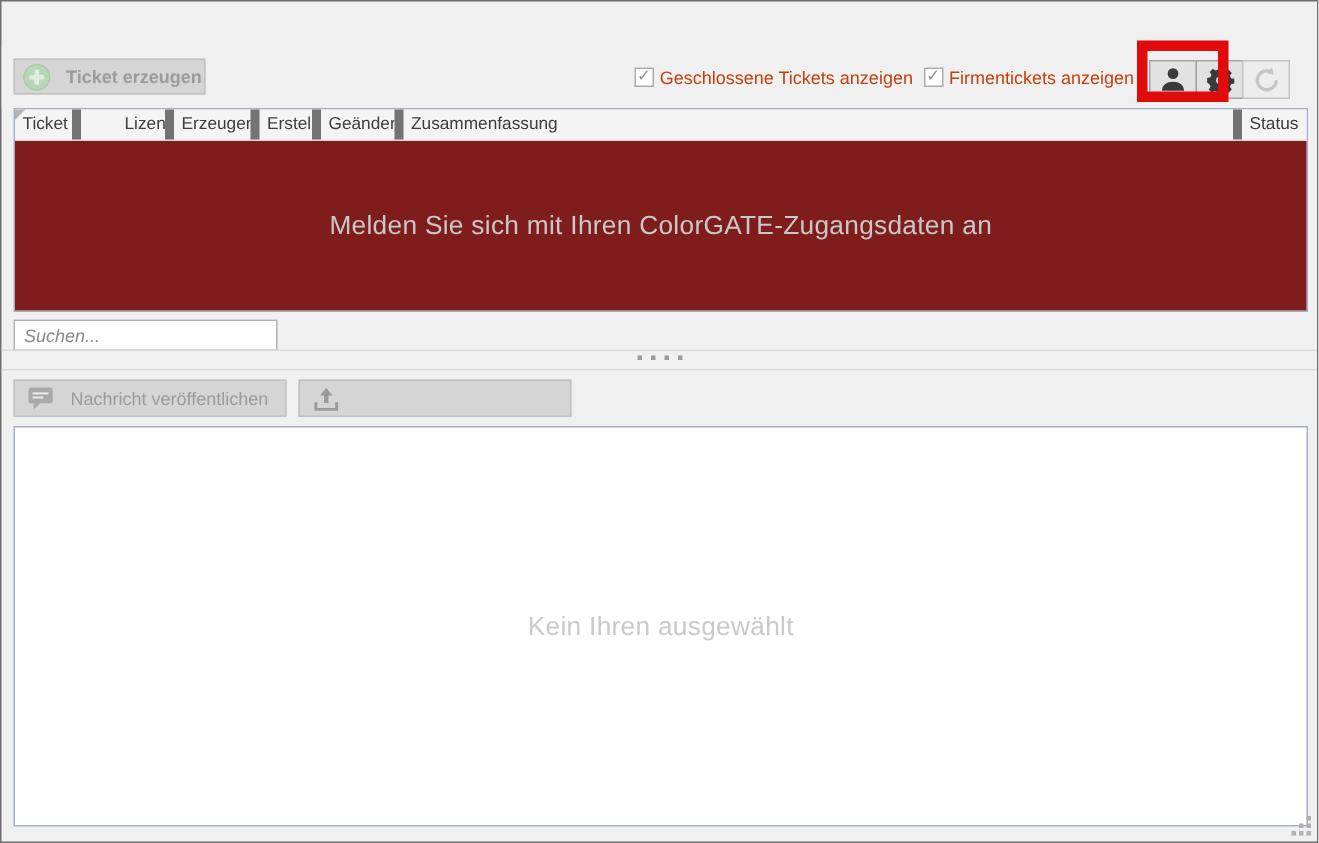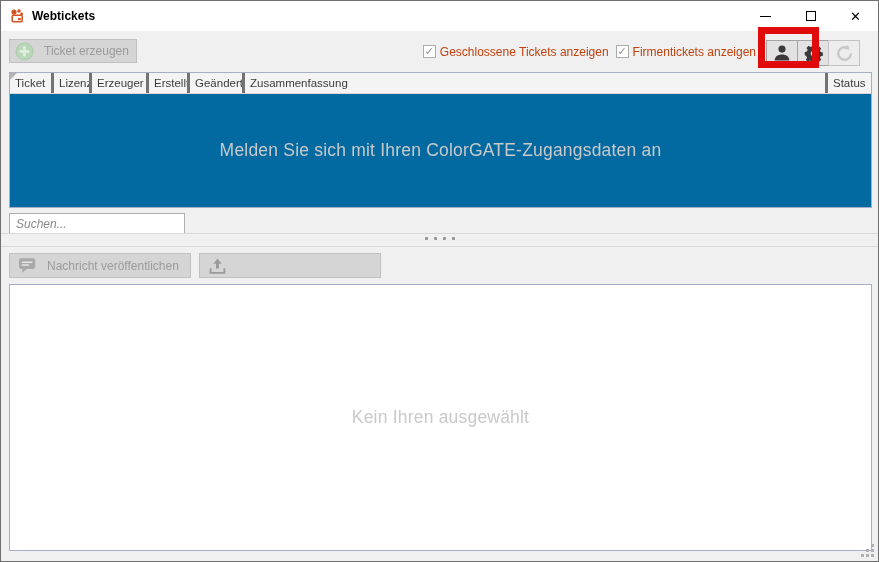--- a/index.html
+++ b/index.html
@@ -25,21 +25,21 @@
   .glyph-close { font-size: 13px; color: #000; line-height: 13px; }
 
   
   .toolbar1 { position: absolute; left: 0; top: 30px; right: 0; height: 41px; background: #f0f0f0; }
   .btn-disabled {
     background: #d5d5d5; border: 1px solid #c0c0c0; color: #9b9b9b;
     display: flex; align-items: center; font-size: 12px;
   }
   .btn-create { position: absolute; left: 8px; top: 8px; width: 128px; height: 24px; }
   .btn-create svg { margin-left: 5px; }
-  .btn-create .lbl { margin-left: 10px; }
+  .btn-create .lbl { margin-left: 10px; font-weight: bold; }
 
   .chk-group { position: absolute; right: 122px; top: 0; height: 41px; display: flex; align-items: center; gap: 7px; }
   .chk-item { display: flex; align-items: center; gap: 4px; }
   .chk-box {
     width: 13px; height: 13px; background: #fff; border: 1px solid #ababab;
     display: flex; align-items: center; justify-content: center;
     font-size: 11px; line-height: 11px; color: #8f8f8f;
   }
   .chk-label { font-size: 12px; color: #c2410c; white-space: nowrap; }
 
@@ -58,30 +58,30 @@
   }
 
   
   .ticket-table {
     position: absolute; left: 8px; top: 71px; width: 863px; height: 136px;
     background: #ffffff; border: 1px solid #a5aec6; display: flex; flex-direction: column;
   }
   .thead { display: flex; height: 21px; background: #f4f4f4; border-bottom: 1px solid #d8d8d8; position: relative; }
   .th {
     font-size: 11.5px; color: #3c3c3c; padding: 4px 0 0 5px;
-    border-right: 3px solid #737373; white-space: nowrap; overflow: hidden;
-  }
-  .th.c0 { width: 44px; } .th.c1 { width: 38px; } .th.c2 { width: 57px; }
+    border-right: 6px solid #737373; white-space: nowrap; overflow: hidden;
+  }
+  .th.c0 { width: 44px; } .th.c1 { width: 38px; margin-left: 24px; } .th.c2 { width: 57px; }
   .th.c3 { width: 41px; text-align: right; } .th.c4 { width: 55px; } .th.c5 { flex: 1; }
   .th.c6 { width: 43px; border-right: none; }
   .corner-tri {
     position: absolute; left: 0; top: 0; width: 0; height: 0;
     border-left: 7px solid #b5b5b5; border-bottom: 7px solid transparent;
   }
-  .tbody { flex: 1; display: flex; align-items: center; justify-content: center; background: #0369a1; }
+  .tbody { flex: 1; display: flex; align-items: center; justify-content: center; background: #7f1d1d; }
   .empty-msg { font-size: 17.5px; font-weight: 400; color: #c9c9c9; letter-spacing: 0.2px; }
 
   
   .search-box {
     position: absolute; left: 8px; top: 212px; width: 176px; height: 21px;
     background: #fff; border: 1px solid #b0b0b0; font-style: italic;
     font-size: 12px; color: #8a8a8a; padding: 0 6px; font-family: "Liberation Sans", sans-serif;
   }
   .search-box::placeholder { color: #8a8a8a; opacity: 1; font-style: italic; }
 
@@ -108,41 +108,20 @@
   .resize-grip {
     position: absolute; right: 4px; bottom: 4px; width: 3px; height: 3px; background: #b0b0b0;
     box-shadow: -5px 0 #b0b0b0, -10px 0 #b0b0b0, 0 -5px #b0b0b0, -5px -5px #b0b0b0, 0 -10px #b0b0b0;
   }
 </style>
 </head>
 <body>
 
 <div class="window">
 
-  <div class="titlebar">
-    <svg class="app-icon" viewBox="0 0 16 16">
-      <circle cx="5" cy="4" r="2.6" fill="#d35421"></circle>
-      <circle cx="10" cy="3" r="1.8" fill="#d35421"></circle>
-      <circle cx="12.6" cy="6" r="1.4" fill="#d35421"></circle>
-      <rect x="3.2" y="7.2" width="10" height="6.6" rx="1" fill="none" stroke="#d35421" stroke-width="1.5"></rect>
-      <rect x="9" y="10" width="2.8" height="2.2" fill="#d35421"></rect>
-    </svg>
-    <span class="title-text">Webtickets</span>
-    <div class="win-controls">
-      <div class="win-btn">
-          <span class="glyph-min"></span>
-        </div>
-      <div class="win-btn">
-          <span class="glyph-max"></span>
-        </div>
-      <div class="win-btn">
-          <span class="glyph-close">✕</span>
-        </div>
-    </div>
-  </div>
 
   <div class="toolbar1">
     <div class="btn-disabled btn-create">
       <svg width="19" height="19" viewBox="0 0 20 20">
         <circle cx="10" cy="10" r="9" fill="#b9d6b9" stroke="#a8cba8"></circle>
         <rect x="8.4" y="4.6" width="3.2" height="10.8" rx="1.2" fill="#ddeedd"></rect>
         <rect x="4.6" y="8.4" width="10.8" height="3.2" rx="1.2" fill="#ddeedd"></rect>
       </svg>
       <span class="lbl">Ticket erzeugen</span>
     </div>

